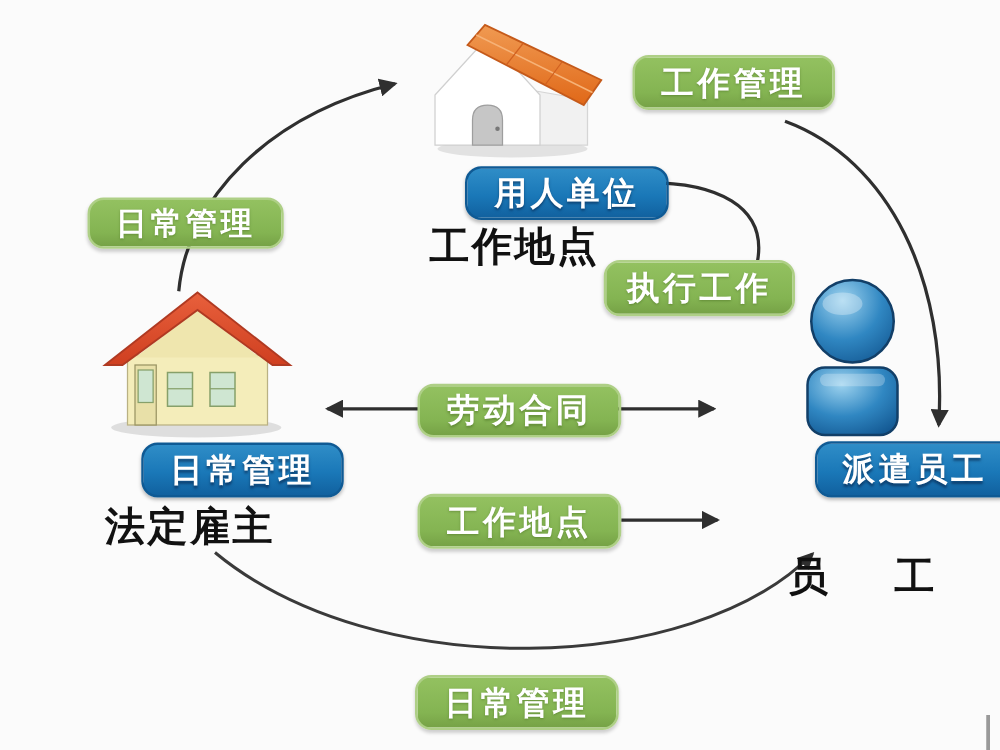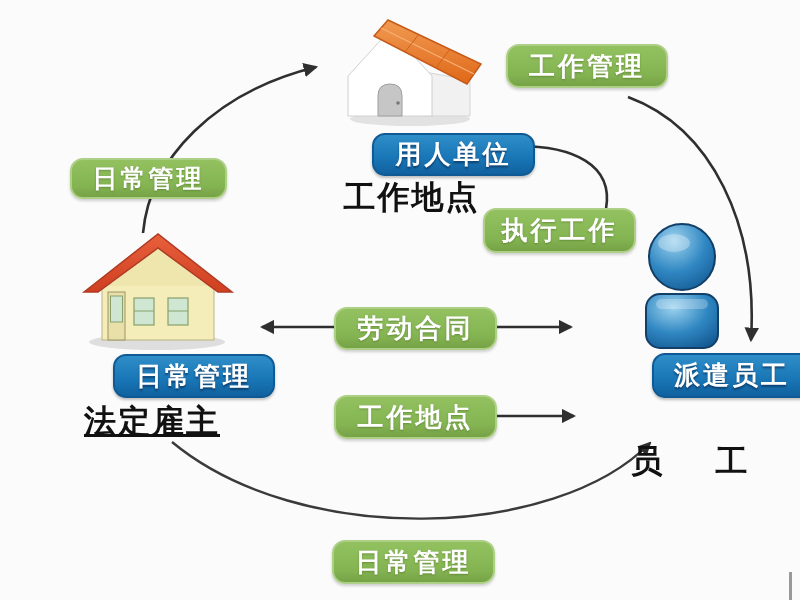--- a/index.html
+++ b/index.html
@@ -134,21 +134,21 @@
     <span>工作地点</span>
   </div>
 
   <div class="pill green" style="left:332px;top:540px;width:163px;height:44px;">
     <span>日常管理</span>
   </div>
 
   <div class="pill blue" style="left:71px;top:354px;width:162px;height:44px;">
     <span>日常管理</span>
   </div>
-  <div class="subtitle" style="left:71px;top:400px;width:162px;text-decoration:underline;">法定雇主</div>
+  <div class="subtitle" style="left:71px;top:400px;width:162px;">法定雇主</div>
 
   <div class="pill blue" style="left:610px;top:353px;width:160px;height:45px;">
     <span>派遣员工</span>
   </div>
   <div class="subtitle spread" style="left:613px;top:400px;width:154px;margin-top:40px;">员 工</div>
 
   <div class="scroll-frag" style="left:789px;top:572px;width:3px;height:28px;"></div>
 
 </div>
 

